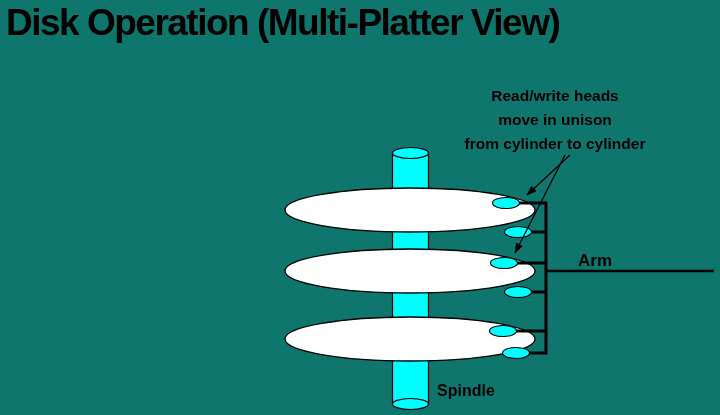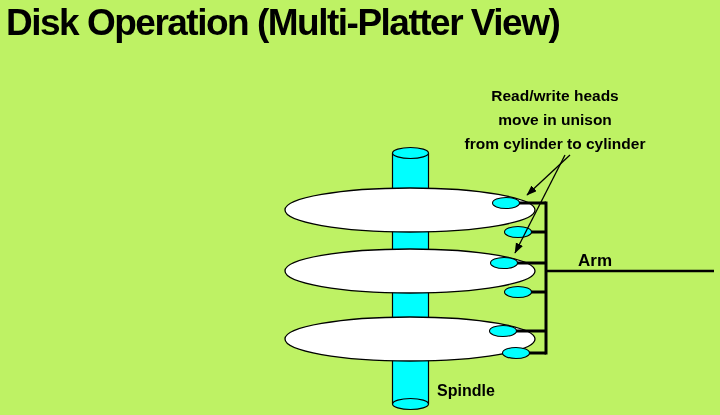--- a/index.html
+++ b/index.html
@@ -4,21 +4,21 @@
 <style>
   html, body { margin: 0; padding: 0; }
   body {
     width: 720px; height: 415px;
     background: #ffffff;
     font-family: "Liberation Sans", sans-serif;
   }
   .slide {
     position: relative;
     width: 720px; height: 415px;
-    background: #bef264;
+    background: #0f766e;
     overflow: hidden;
   }
   .title {
     position: absolute;
     left: 6px; top: 2px;
     margin: 0;
     font-size: 37px;
     font-weight: 800;
     letter-spacing: -1.5px;
     white-space: nowrap;

